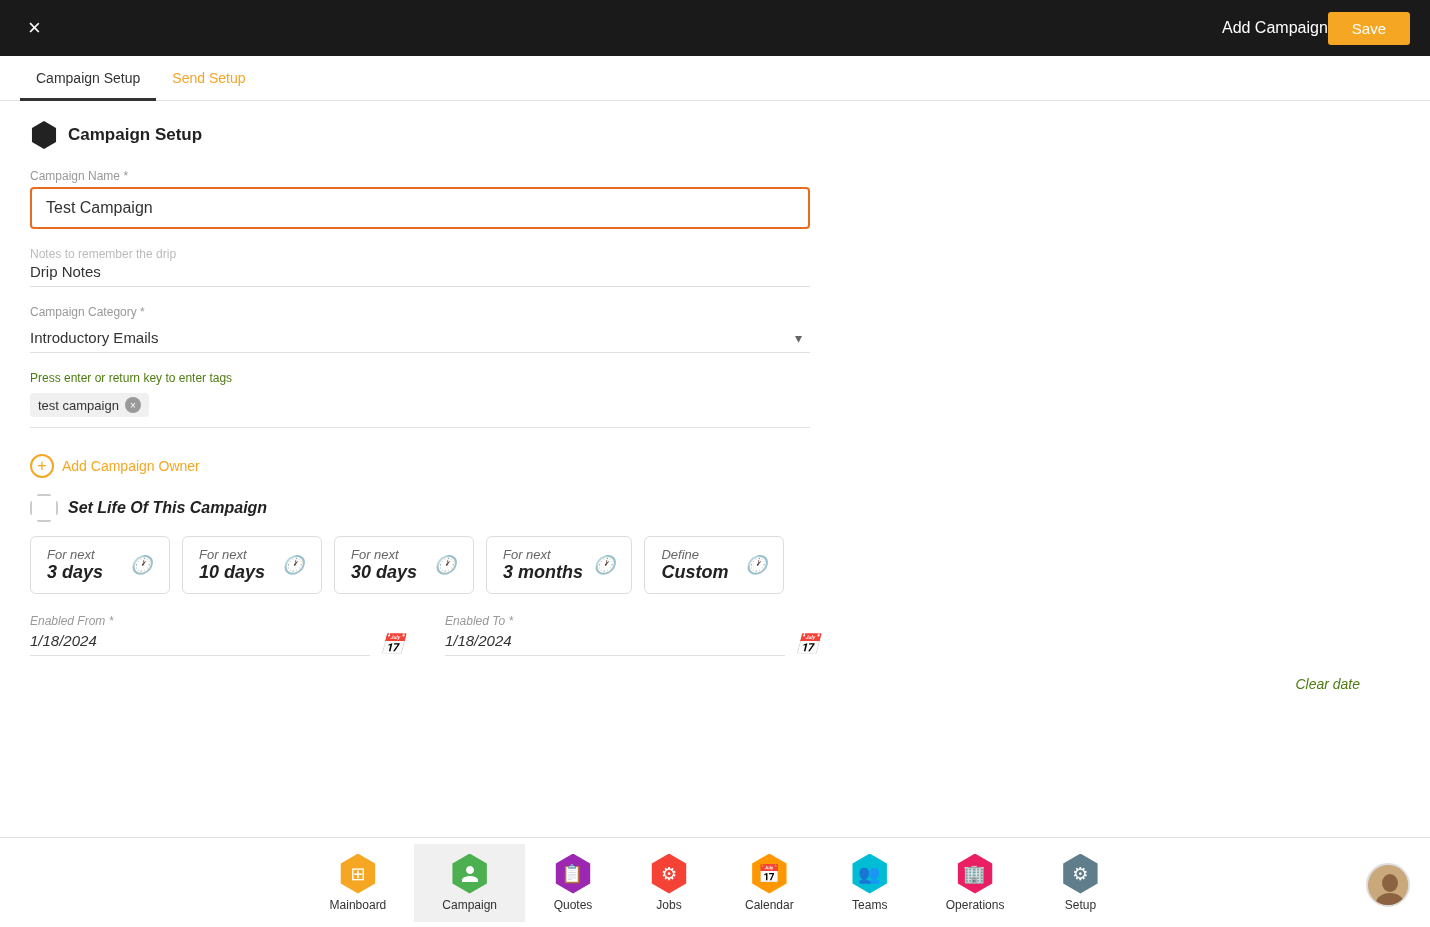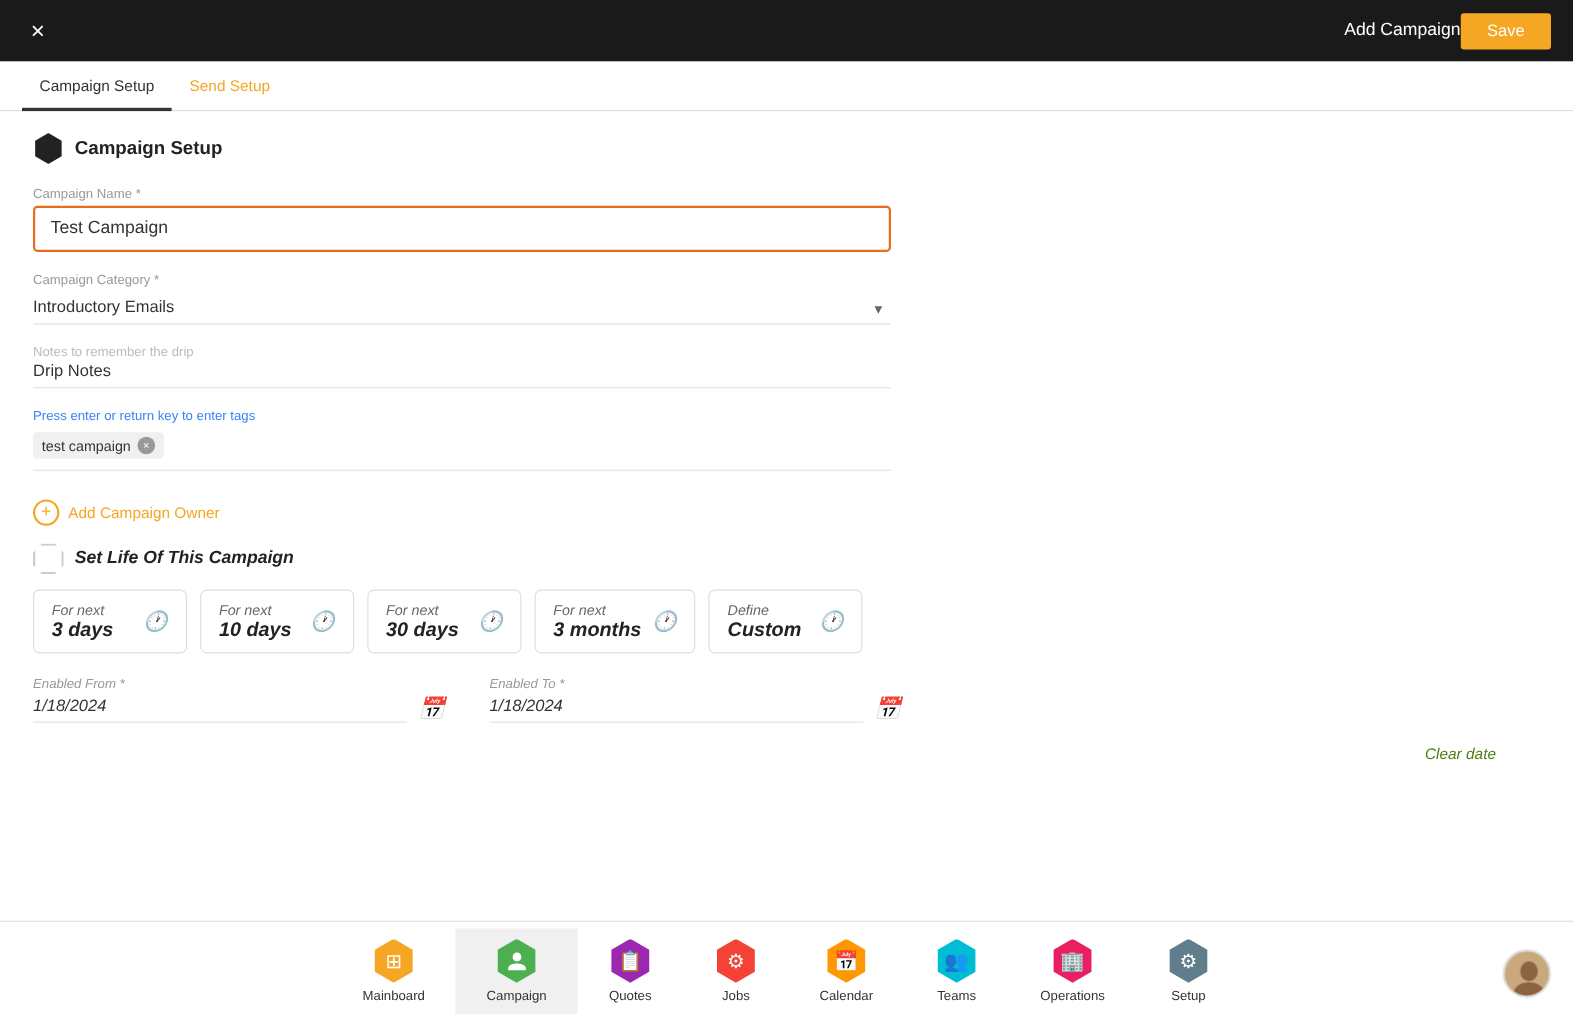--- a/index.html
+++ b/index.html
@@ -124,21 +124,21 @@
       pointer-events: none;
     }
 
     
     .tags-area {
       margin-bottom: 16px;
       width: 780px;
       border-bottom: 1px solid #e0e0e0;
       padding-bottom: 10px;
     }
-    .tags-label { font-size: 12px; color: #3b82f6; margin-bottom: 8px; }
+    .tags-label { font-size: 12px; color: #4d7c0f; margin-bottom: 8px; }
     .tag-item {
       display: inline-flex;
       align-items: center;
       background: #f0f0f0;
       border-radius: 4px;
       padding: 4px 8px;
       font-size: 13px;
       color: #333;
       gap: 6px;
     }
@@ -318,37 +318,37 @@
   <div class="form-area">
 
     <div class="section-heading">
       <div class="hexagon-icon"></div>
       <span class="section-title">Campaign Setup</span>
     </div>
 
     <div class="field-group">
       <div class="field-label">Campaign Name *</div>
       <input type="text" class="campaign-name-input" value="Test Campaign" style="">
+    </div>
+
+    <div class="field-group">
+      <div class="drip-notes-label">Notes to remember the drip</div>
+      <div class="drip-notes-value">Drip Notes</div>
     </div>
 
     <div class="field-group">
       <div class="field-label">Campaign Category *</div>
       <div class="category-select-wrapper">
         <select class="category-select">
           <option>Introductory Emails</option>
         </select>
         <span class="select-arrow">▾</span>
       </div>
     </div>
 
-    <div class="field-group">
-      <div class="drip-notes-label">Notes to remember the drip</div>
-      <div class="drip-notes-value">Drip Notes</div>
-    </div>
-
     <div class="tags-area">
       <div class="tags-label">Press enter or return key to enter tags</div>
       <div class="tag-item">
         <span>test campaign</span>
         <span class="tag-remove">×</span>
       </div>
     </div>
 
     <button class="add-owner-btn">
       <span class="plus-circle">+</span>

